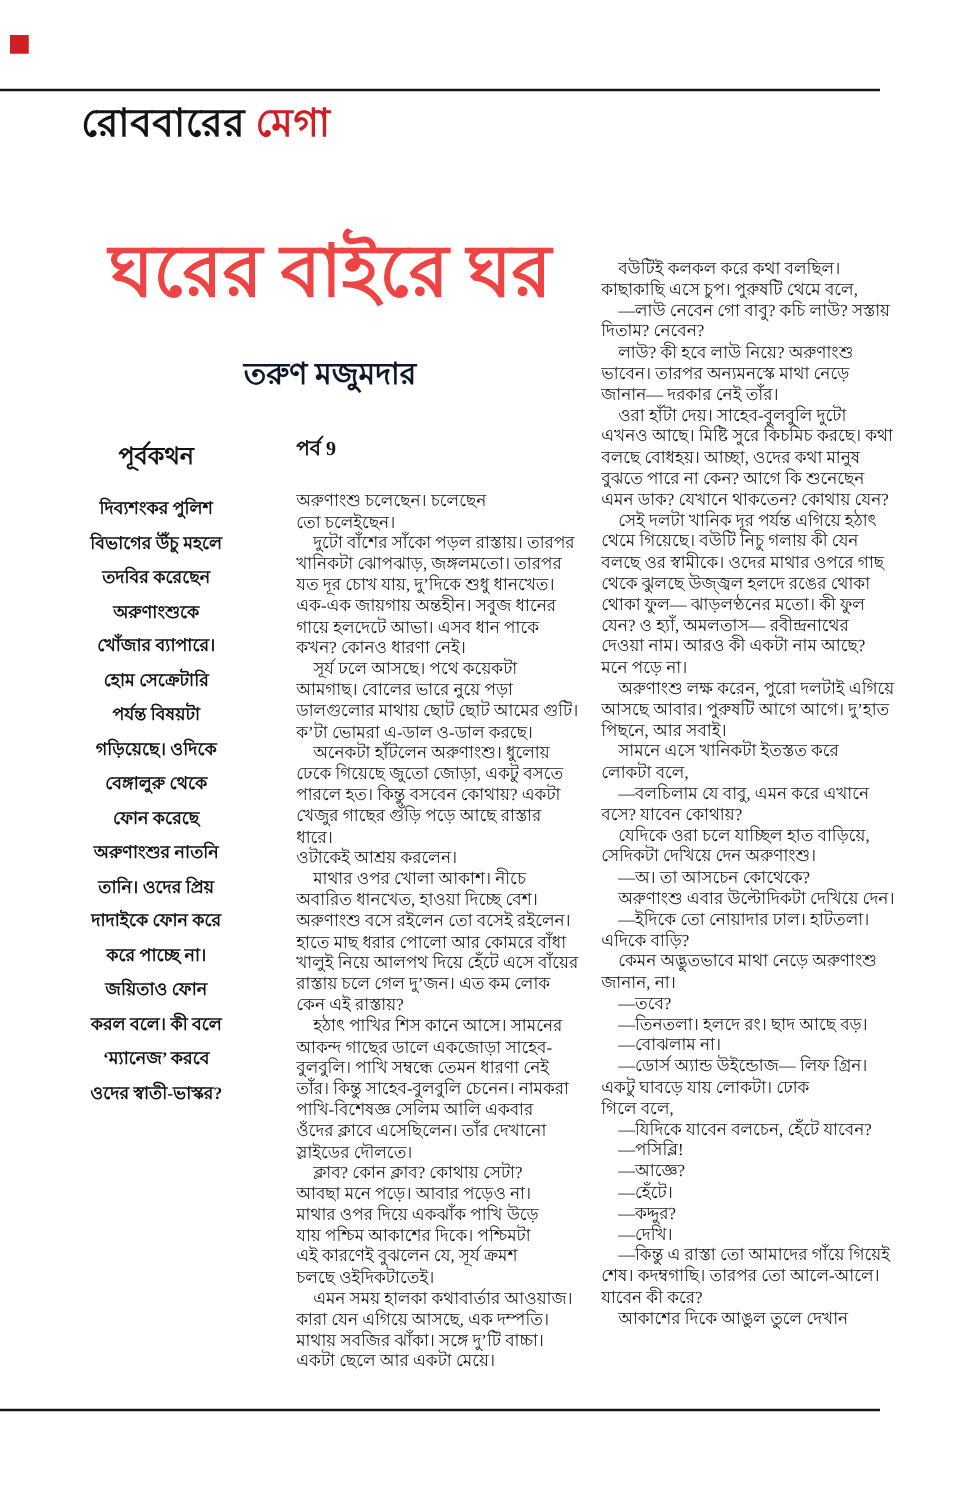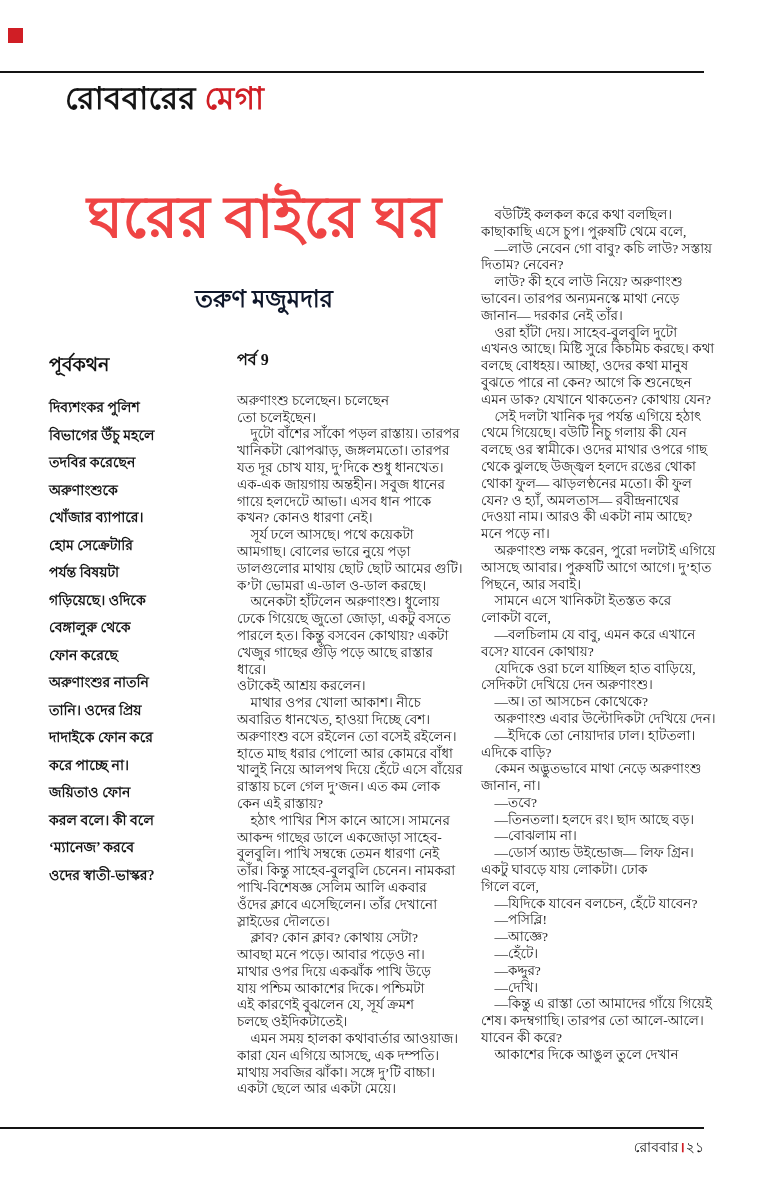--- a/index.html
+++ b/index.html
@@ -24,22 +24,22 @@
   .article-title{
     position:absolute;left:38px;top:188px;width:452px;
     text-align:center;font-size:58px;font-weight:bold;color:#ef4444;
     line-height:1.05;
   }
   .byline{
     position:absolute;left:38px;top:280px;width:452px;
     text-align:center;font-size:24px;font-weight:bold;color:#0f172a;
   }
   .intro{
-    position:absolute;left:49px;top:350px;width:180px;
-    text-align:left;font-weight:bold;color:#141414;
+    position:absolute;left:35px;top:350px;width:180px;
+    text-align:center;font-weight:bold;color:#141414;
   }
   .intro-heading{font-size:19px;margin-bottom:12px;}
   .intro-text{font-size:14px;line-height:27.5px;white-space:pre-line;}
   .col{position:absolute;font-size:13.5px;line-height:16.8px;color:#1a1a1a;}
   .col-body{white-space:pre-line;}
   .mid-col{left:237px;top:352px;width:226px;}
   .right-col{left:481px;top:207px;width:240px;}
   .episode{font-size:16px;font-weight:bold;margin:0 0 24px 0;color:#141414;}
   .footer{
     position:absolute;left:0;top:1136px;width:704px;
@@ -180,17 +180,14 @@
  —কদ্দুর?
  —দেখি।
  —কিন্তু এ রাস্তা তো আমাদের গাঁয়ে গিয়েই
 শেষ। কদম্বগাছি। তারপর তো আলে-আলে।
 যাবেন কী করে?
  আকাশের দিকে আঙুল তুলে দেখান</div>
   </div>
 
   <div class="rule footer-rule"></div>
 
-  <div class="footer">
-    <span>রোববার</span><span class="sep">।</span><span>২১</span>
-  </div>
 
 </div>
 
 </body></html>

